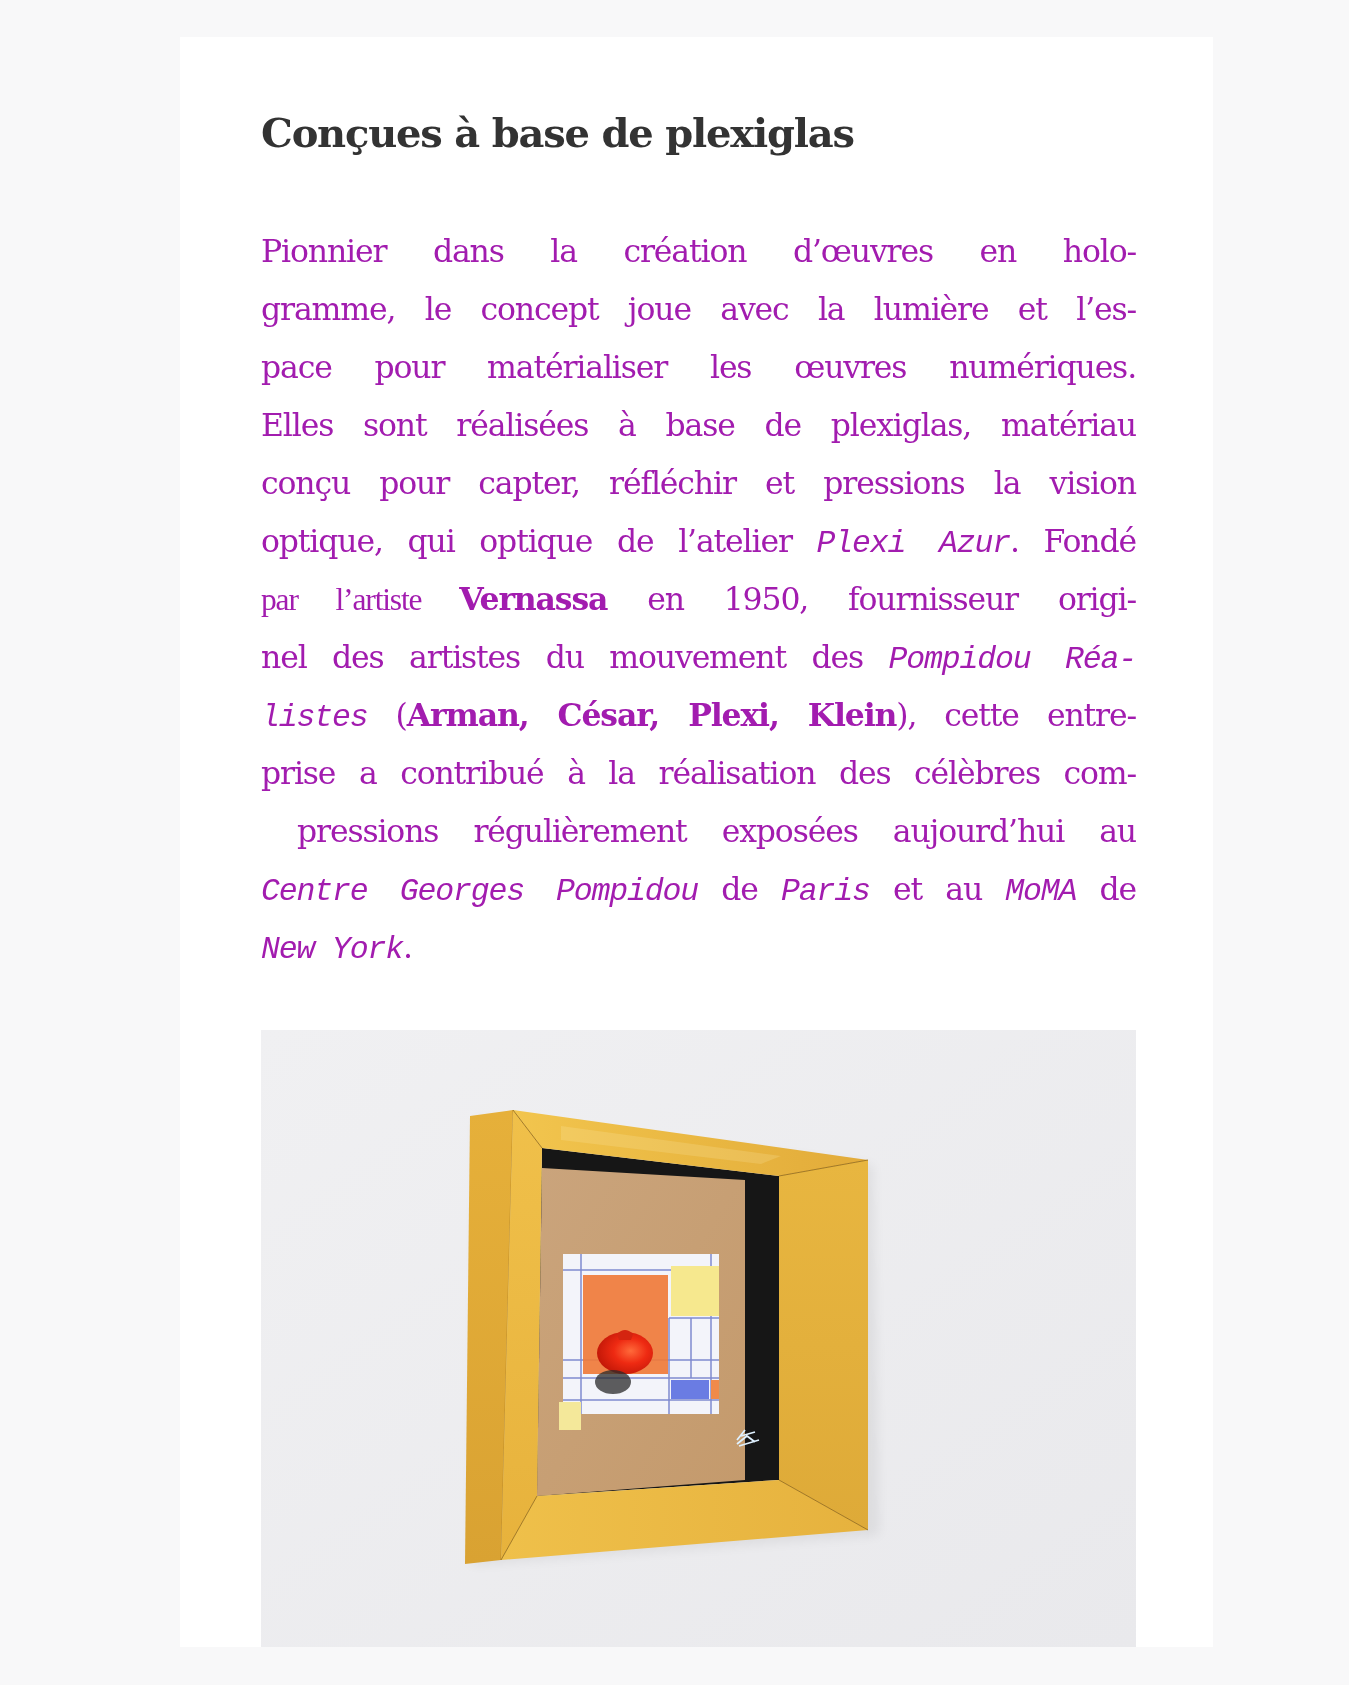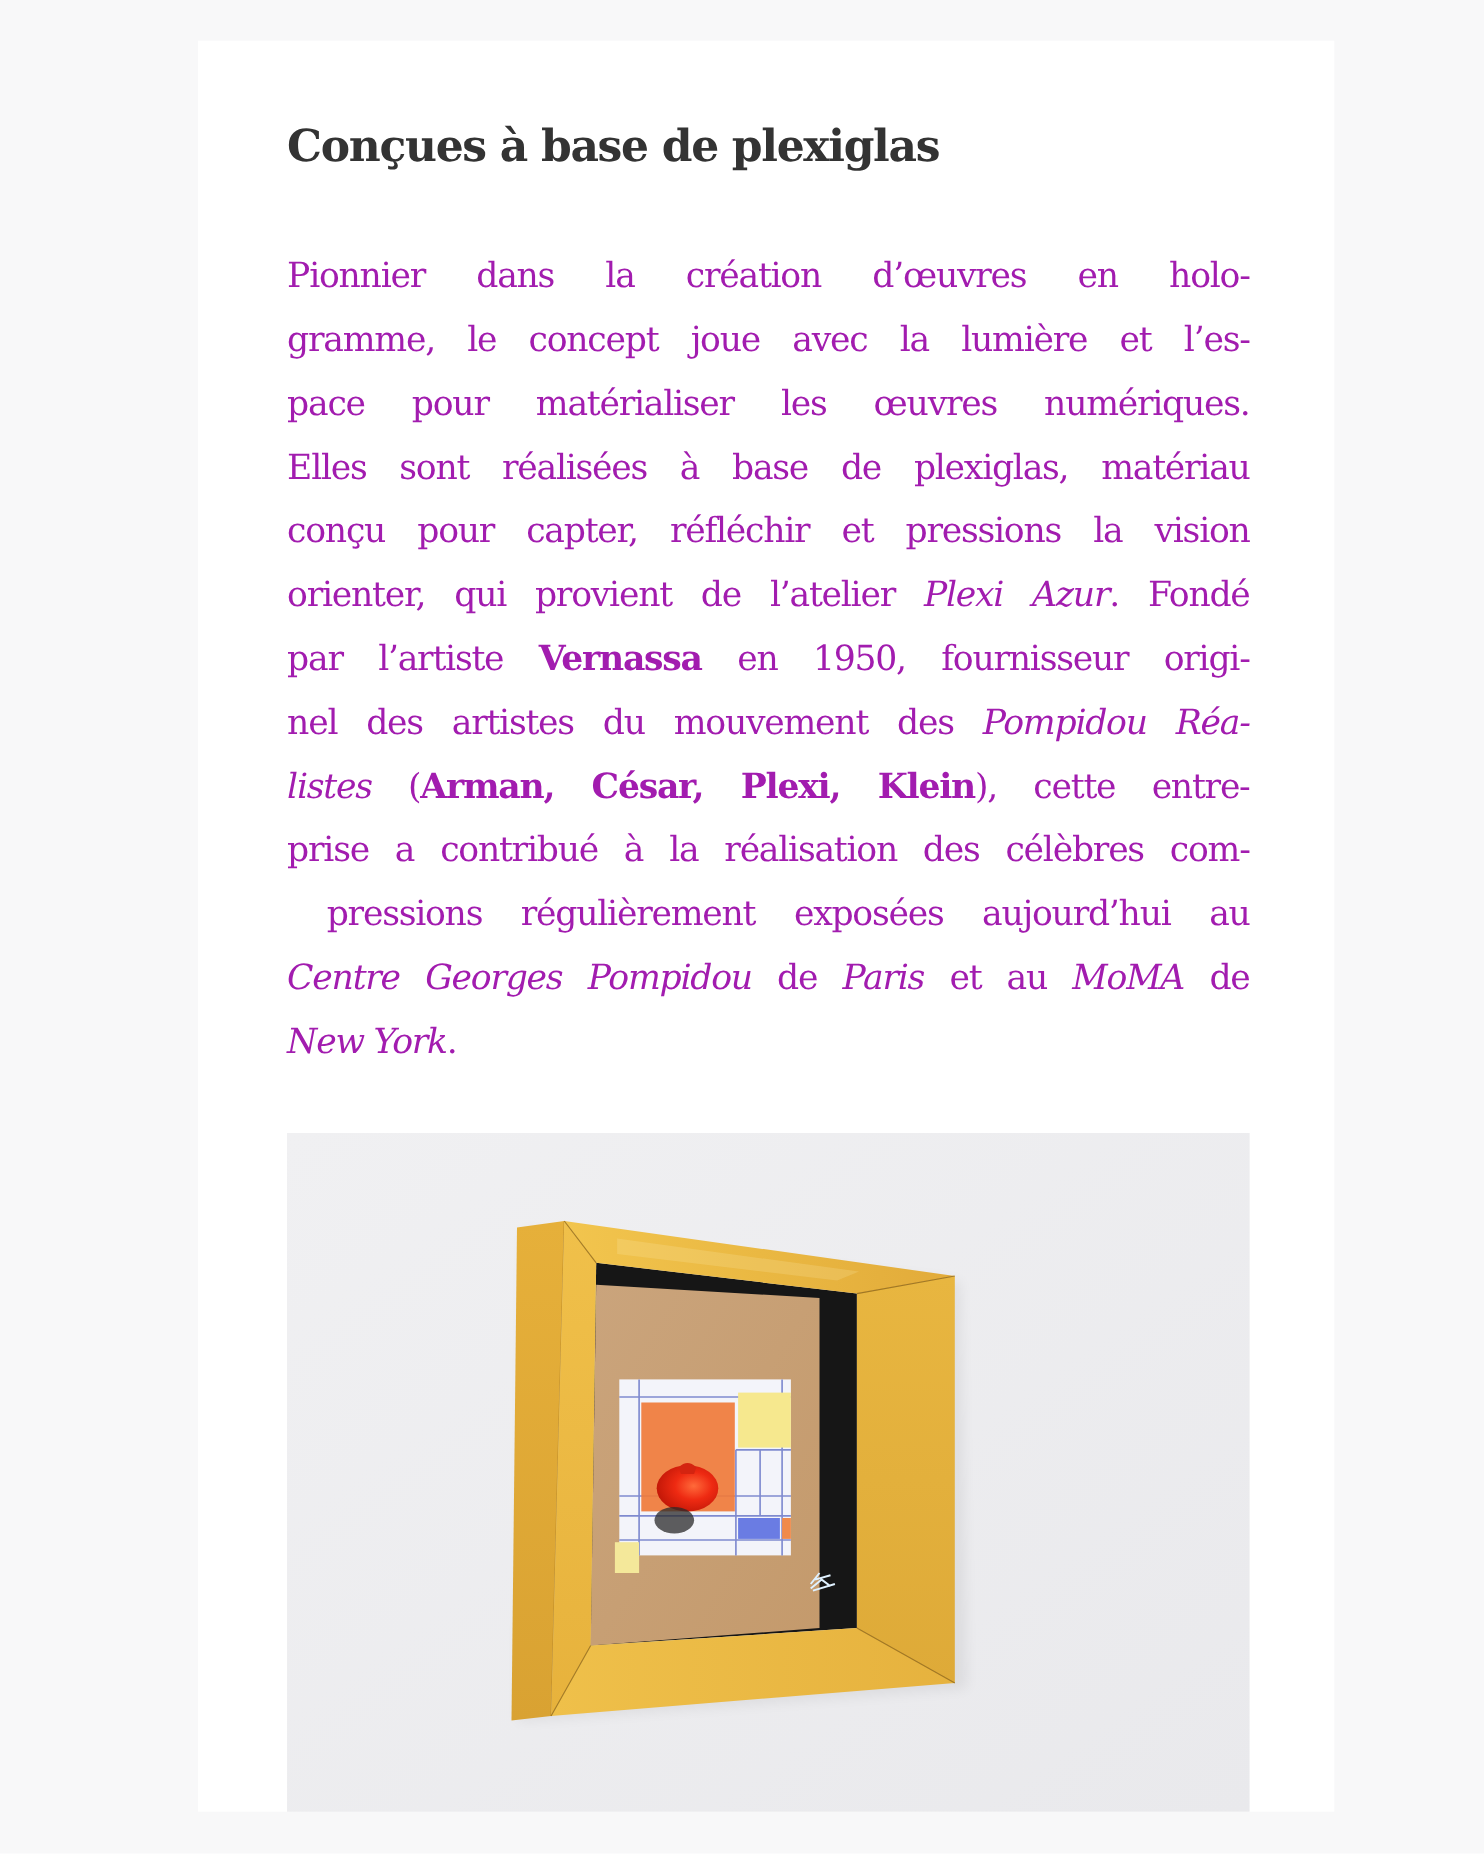--- a/index.html
+++ b/index.html
@@ -42,21 +42,21 @@
   }
   .body-text .line {
     display: block;
     text-align: justify;
     text-align-last: justify;
     white-space: nowrap;
     height: 58px;
   }
   .body-text .line.last { text-align-last: left; }
   .body-text .line > span { white-space: pre; }
-  .it { font-style: italic; }
+  .it { font-style: italic; font-family: Liberation Mono, monospace; }
   .b { font-weight: bold; }
   .figure {
     position: absolute;
     left: 261px; top: 1030px;
     width: 875px; height: 617px;
     background: #eeeef0;
     overflow: hidden;
   }
   .figure svg { display: block; }
 </style>
@@ -66,22 +66,22 @@
 <div class="card"></div>
 
 <h2 class="heading">Conçues à base de plexiglas</h2>
 
 <p class="body-text" id="para">
     <span class="line" style="white-space: normal;"><span class="" style="white-space: normal;">Pionnier dans la création d’œuvres en holo-</span></span>
     <span class="line" style="white-space: normal;"><span class="" style="white-space: normal;">gramme, le concept joue avec la lumière et l’es-</span></span>
     <span class="line" style="white-space: normal;"><span class="" style="white-space: normal;">pace pour matérialiser les œuvres numériques.</span></span>
     <span class="line" style="white-space: normal;"><span class="" style="white-space: normal;">Elles sont réalisées à base de plexiglas, matériau</span></span>
     <span class="line" style="white-space: normal;"><span class="" style="white-space: normal;">conçu pour capter, réfléchir et pressions la vision</span></span>
-    <span class="line" style="white-space: normal;"><span class="" style="white-space: normal;">orienter, qui provient de l’atelier </span><span class="it" style="white-space: normal;">Plexi Azur</span><span class="" style="white-space: normal;">. Fondé</span></span>
-    <span class="line" style="white-space: normal;"><span class="" style="white-space: normal;">par l’artiste </span><span class="b" style="white-space: normal;">Vernassa</span><span class="" style="white-space: normal;"> en 1950, fournisseur origi-</span></span>
+    <span class="line" style="white-space: normal;"><span class="" style="white-space: normal;">optique, qui optique de l’atelier </span><span class="it" style="white-space: normal;">Plexi Azur</span><span class="" style="white-space: normal;">. Fondé</span></span>
+    <span class="line" style="white-space: normal;"><span class="" style="white-space: normal; font-family: Liberation Serif, serif;">par l’artiste </span><span class="b" style="white-space: normal;">Vernassa</span><span class="" style="white-space: normal;"> en 1950, fournisseur origi-</span></span>
     <span class="line" style="white-space: normal;"><span class="" style="white-space: normal;">nel des artistes du mouvement des </span><span class="it" style="white-space: normal;">Pompidou Réa-</span></span>
     <span class="line" style="white-space: normal;"><span class="it" style="white-space: normal;">listes</span><span class="" style="white-space: normal;"> (</span><span class="b" style="white-space: normal;">Arman, César, Plexi, Klein</span><span class="" style="white-space: normal;">), cette entre-</span></span>
     <span class="line" style="white-space: normal;"><span class="" style="white-space: normal;">prise a contribué à la réalisation des célèbres com-</span></span>
     <span class="line" style="white-space: normal; margin-left: 36px;"><span class="" style="white-space: normal;">pressions régulièrement exposées aujourd’hui au</span></span>
     <span class="line" style="white-space: normal;"><span class="it" style="white-space: normal;">Centre Georges Pompidou</span><span class="" style="white-space: normal;"> de </span><span class="it" style="white-space: normal;">Paris</span><span class="" style="white-space: normal;"> et au </span><span class="it" style="white-space: normal;">MoMA</span><span class="" style="white-space: normal;"> de</span></span>
     <span class="line last" style="white-space: normal;"><span class="it" style="white-space: normal;">New York</span><span class="" style="white-space: normal;">.</span></span>
   </p>
 
 <div class="figure">
   <svg width="875" height="617" viewBox="0 0 875 617">

